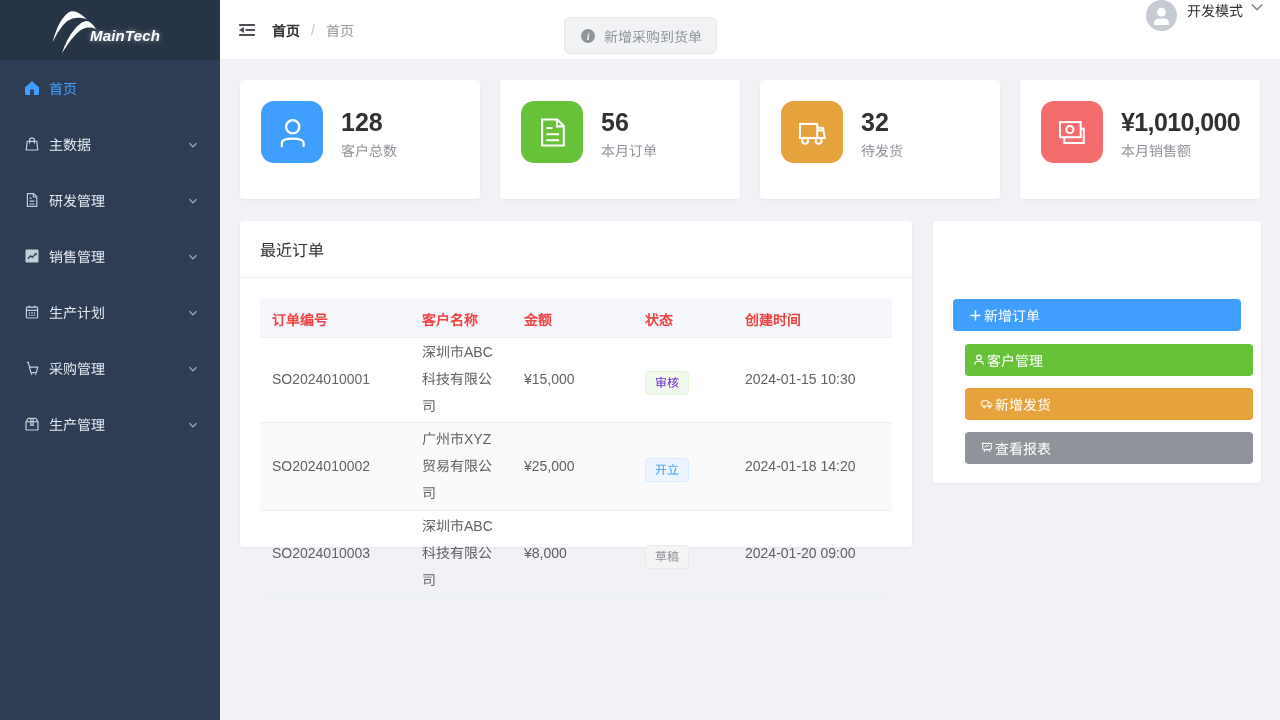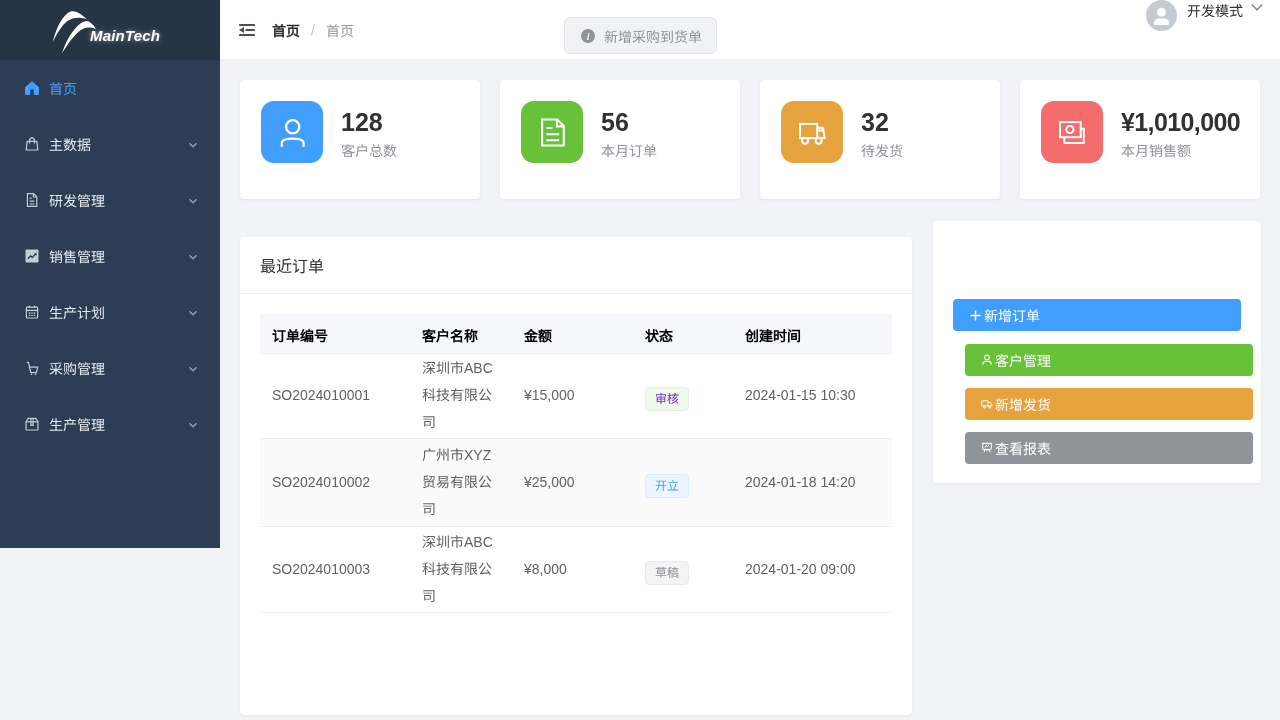--- a/index.html
+++ b/index.html
@@ -1,21 +1,21 @@
 <!DOCTYPE html>
 <html lang="zh-CN"><head>
 <meta charset="UTF-8">
 <title>MainTech</title>
 <style>
 * { margin:0; padding:0; box-sizing:border-box; }
 html,body { width:1280px; height:720px; overflow:hidden; }
 body { font-family:"Liberation Sans", sans-serif; background:#f0f2f5; position:relative; font-size:14px; }
 
 
-.sidebar { position:absolute; left:0; top:0; width:220px; height:548px; background:#2e3d53; }
+.sidebar { position:absolute; left:0; top:0; width:220px; height:720px; background:#2e3d53; }
 .logo { height:60px; background:#263445; position:relative; }
 .logo svg.mark { position:absolute; left:50px; top:8px; }
 .logo .brand { position:absolute; left:90px; top:27px; color:#fff; font-size:15px; font-weight:bold; font-style:italic; letter-spacing:0.2px; text-shadow:0 0 5px rgba(255,255,255,0.5); }
 .menu { padding-top:0; }
 .mi { height:56px; display:flex; align-items:center; position:relative; color:#e3e8f1; font-size:14px; }
 .mi .ic { position:absolute; left:24px; width:16px; height:16px; display:flex; }
 .mi .lb { position:absolute; left:49px; }
 .mi .ch { position:absolute; left:187px; width:12px; height:12px; }
 .mi.active { color:#409eff; }
 
@@ -36,38 +36,38 @@
 
 .scard { position:absolute; top:80px; width:240px; height:119px; background:#fff; border-radius:4px; box-shadow:0 1px 3px rgba(0,0,0,0.05); }
 .sic { position:absolute; left:21px; top:21px; width:62px; height:62px; border-radius:13px; display:flex; align-items:center; justify-content:center; }
 .snum { position:absolute; left:101px; top:28px; font-size:25px; font-weight:bold; color:#303133; }
 .slab { position:absolute; left:101px; top:60px; font-size:14px; color:#909399; }
 .c-blue { background:#409eff; } .c-green { background:#67c23a; } .c-orange { background:#e6a23c; } .c-red { background:#f56c6c; }
 
 
 .card { position:absolute; background:#fff; border-radius:4px; box-shadow:0 1px 3px rgba(0,0,0,0.05); }
 .card .hd { height:57px; border-bottom:1px solid #ebeef5; display:flex; align-items:center; padding-left:20px; font-size:16px; color:#303133; }
-#orders { left:240px; top:237px; width:672px; height:478px; }
+#orders { left:240px; top:221px; width:672px; height:326px; }
 #quick { left:933px; top:221px; width:328px; height:262px; }
 
 
 table.tbl { position:absolute; left:20px; top:77px; width:632px; border-collapse:collapse; table-layout:fixed; font-size:14px; }
-.tbl th { background:#f5f7fa; color:#000000; font-weight:bold; text-align:left; height:39px; padding:3px 12px 0; border-bottom:1px solid #ebeef5; }
+.tbl th { background:#f5f7fa; color:#ef4444; font-weight:bold; text-align:left; height:39px; padding:3px 12px 0; border-bottom:1px solid #ebeef5; }
 .tbl td { color:#606266; text-align:left; padding:0 12px; border-bottom:1px solid #ebeef5; line-height:27px; vertical-align:middle; }
 .tbl tr.striped td { background:#fafafa; }
 .tag { display:inline-block; height:24px; line-height:22px; padding:0 9px; border-radius:4px; font-size:12px; position:relative; top:3px; }
 .tag.g { background:#f0f9eb; border:1px solid #e1f3d8; color:#6d28d9; }
 .tag.b { background:#ecf5ff; border:1px solid #d9ecff; color:#409eff; }
 .tag.i { background:#f4f4f5; border:1px solid #e9e9eb; color:#909399; }
 
 
 .qbtn { position:absolute; height:32px; width:288px; border-radius:4px; color:#fff; font-size:14px; font-weight:500; display:flex; align-items:center; padding-left:16px; }
 .qbtn svg { margin-right:2px; }
 .q1 { left:20px; top:78px; background:#409eff; }
-.q2 { left:32px; top:123px; background:#67c23a; }
+.q2 { left:32px; top:123px; background:#67c23a;padding-left:8px; }
 .q3 { left:32px; top:167px; background:#e6a23c; }
 .q4 { left:32px; top:211px; background:#909399;align-items:center; }
 </style>
 </head>
 <body>
 
 <div class="sidebar">
   <div class="logo">
     <svg class="mark" width="46" height="46" viewBox="0 0 46 46">
       <path fill="#fff" d="M2.6 34.5 C5.5 23 10 10.5 18.5 4.4 C23.5 1.2 30 4.6 36.8 11.2 C29.3 8.6 22.8 9.4 17.4 13.1 C12.2 17 6.6 25.8 2.6 34.5 Z"></path>

